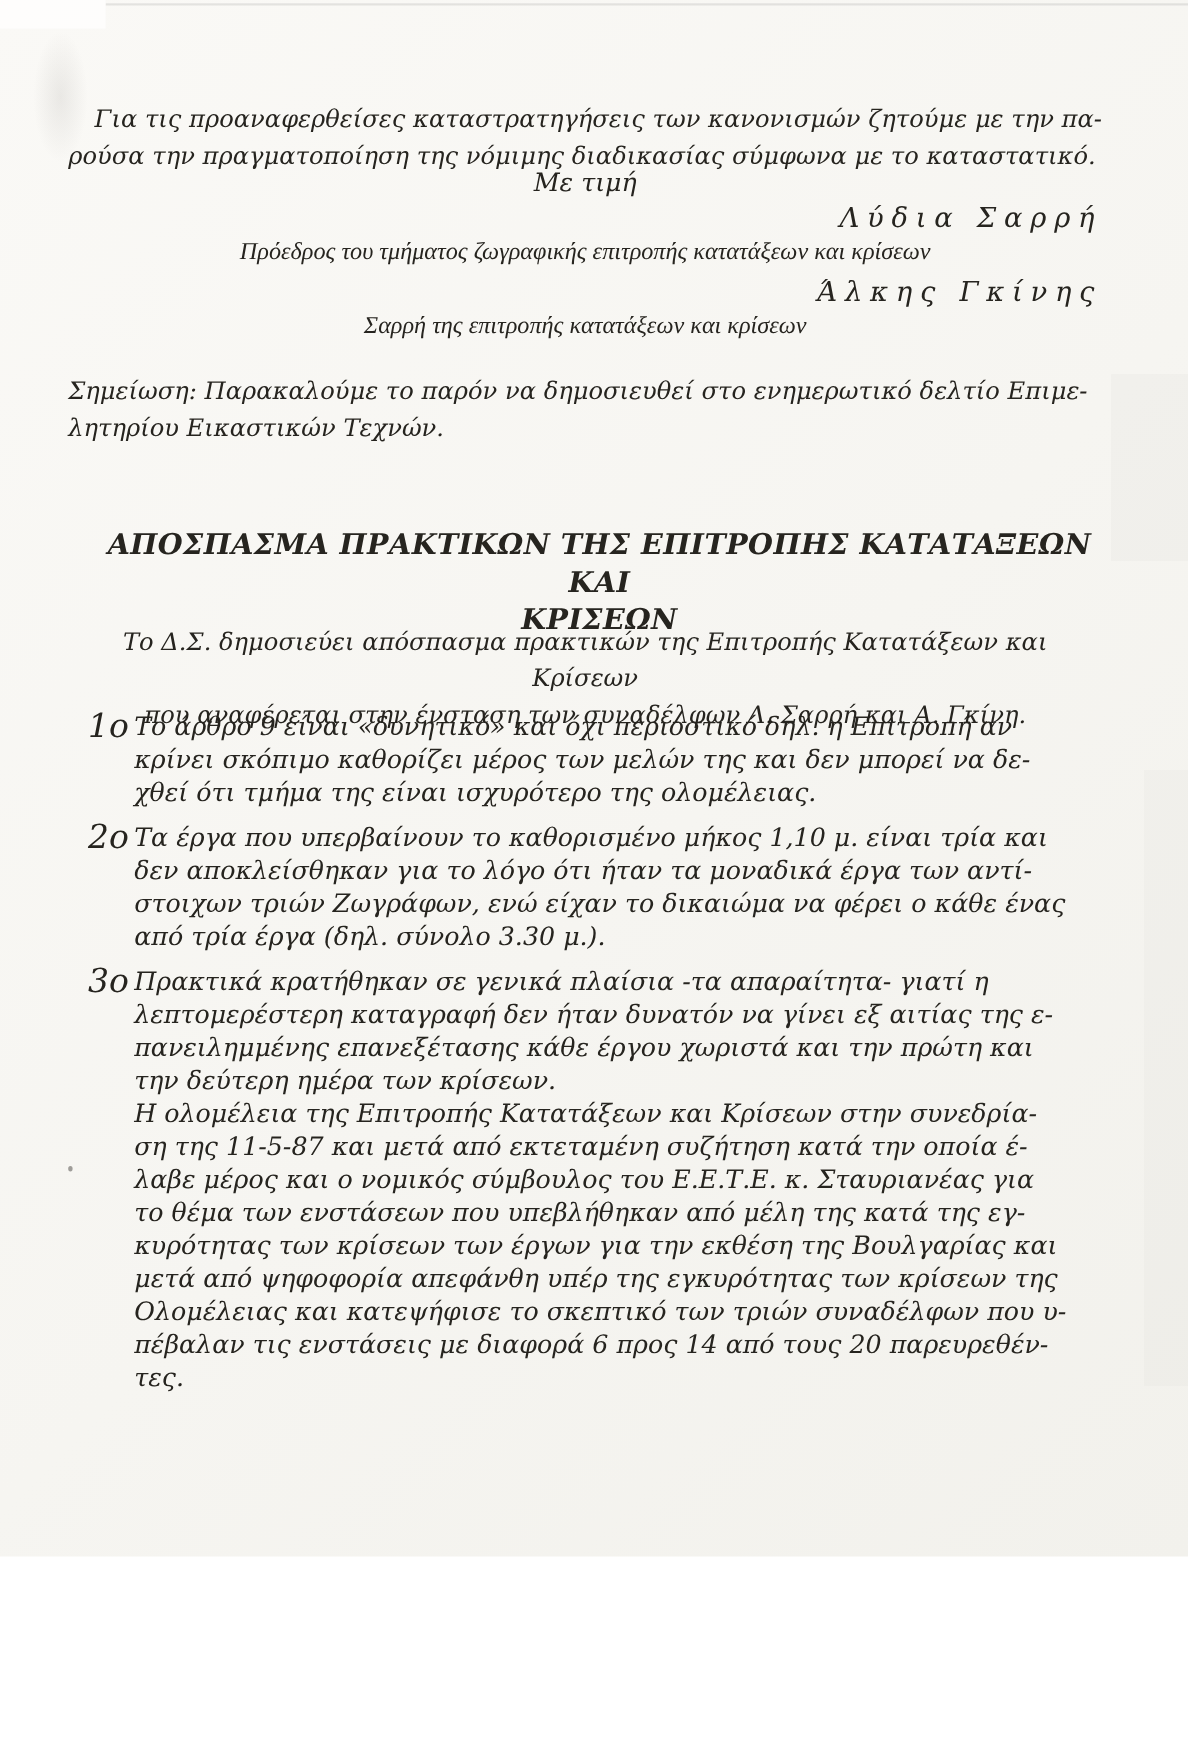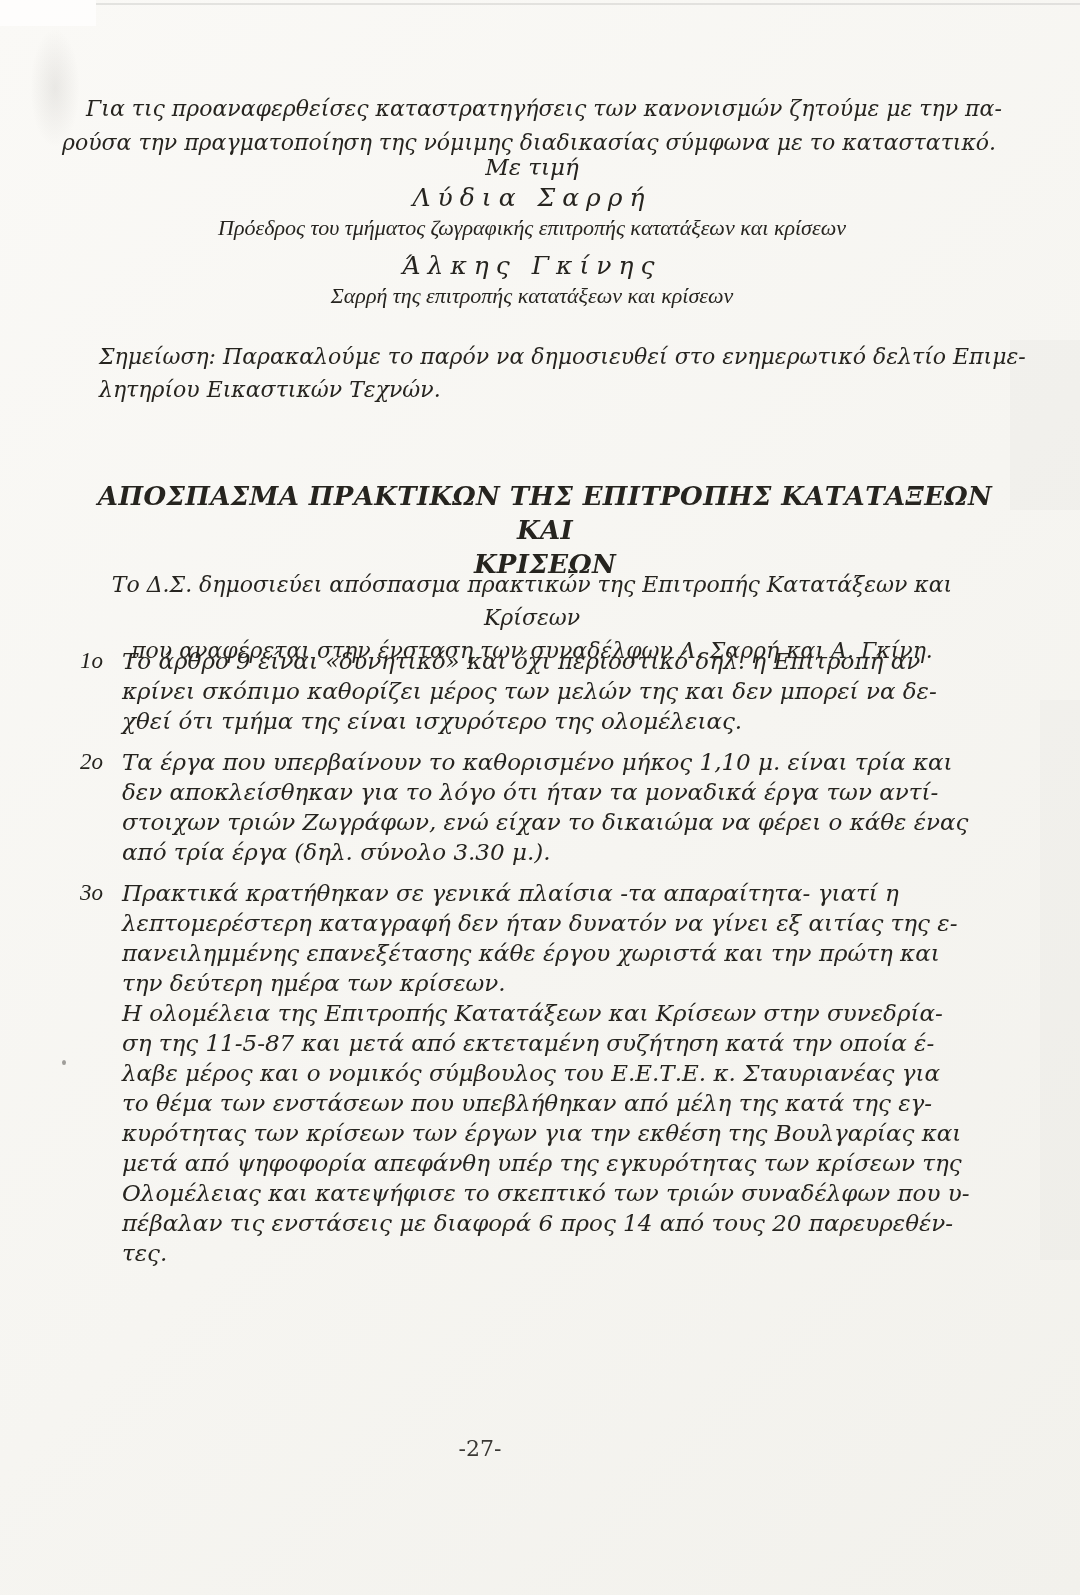--- a/index.html
+++ b/index.html
@@ -1,19 +1,19 @@
 <!DOCTYPE html>
 <html><head>
 <meta charset="utf-8">
 <style>
   html, body { margin: 0; padding: 0; }
   .page {
     position: relative;
     width: 1080px;
-    height: 1595px;
+    height: 1415px;
     overflow: hidden;
     background: linear-gradient(135deg, #faf9f6 0%, #f6f5f1 55%, #f2f1ec 100%);
     font-family: "DejaVu Serif", "Liberation Serif", serif;
     font-style: italic;
     color: #26241f;
   }
   
   .artifact-topline {
     position: absolute; top: 3px; left: 96px; right: 0; height: 2px;
     background: rgba(110,110,110,0.16);
@@ -43,42 +43,42 @@
   .intro {
     position: absolute; top: 70px; left: 62px; width: 940px;
     font-size: 22px; line-height: 34px; text-indent: 24px;
   }
   .signature {
     position: absolute; top: 152px; left: 62px; width: 940px;
     text-align: center;
   }
   .salutation { font-size: 23px; line-height: 30px; }
   .sig-name {
-    font-size: 25px; line-height: 30px; letter-spacing: 7px; margin-top: 1px;
+    font-size: 25px; line-height: 30px; letter-spacing: 7px; margin-top: 1px; text-align: right;
   }
   .sig-title { font-size: 22px; line-height: 30px; font-family: Liberation Serif, serif; }
   .sig-gap { height: 7px; }
   .note {
     position: absolute; top: 318px; left: 62px; width: 940px;
-    font-size: 22px; line-height: 33px; margin-left: 37px;
+    font-size: 22px; line-height: 33px;
   }
   .heading {
     position: absolute; top: 462px; left: 70px; width: 950px;
     font-size: 26px; line-height: 34px; font-weight: 700; letter-spacing: 0.4px; text-align: center;
   }
   .lead {
     position: absolute; top: 546px; left: 62px; width: 940px;
     font-size: 22px; line-height: 33px; text-align: center;
   }
   .list {
     position: absolute; top: 646px; left: 80px; width: 920px;
   }
   .list-item { display: flex; margin-bottom: 11px; }
   .list-marker {
-    flex: 0 0 42px; font-size: 23px; line-height: 30px; font-family: Liberation Serif, serif;
+    flex: 0 0 42px; font-size: 30px; line-height: 30px;
   }
   .list-text {
     flex: 1 1 auto; font-size: 23px; line-height: 30px;
   }
   .footer {
     position: absolute; top: 1436px; left: 0; right: 120px;
     text-align: center; font-size: 22px; font-style: normal; color: #3a3834;
   }
 </style>
 </head>

